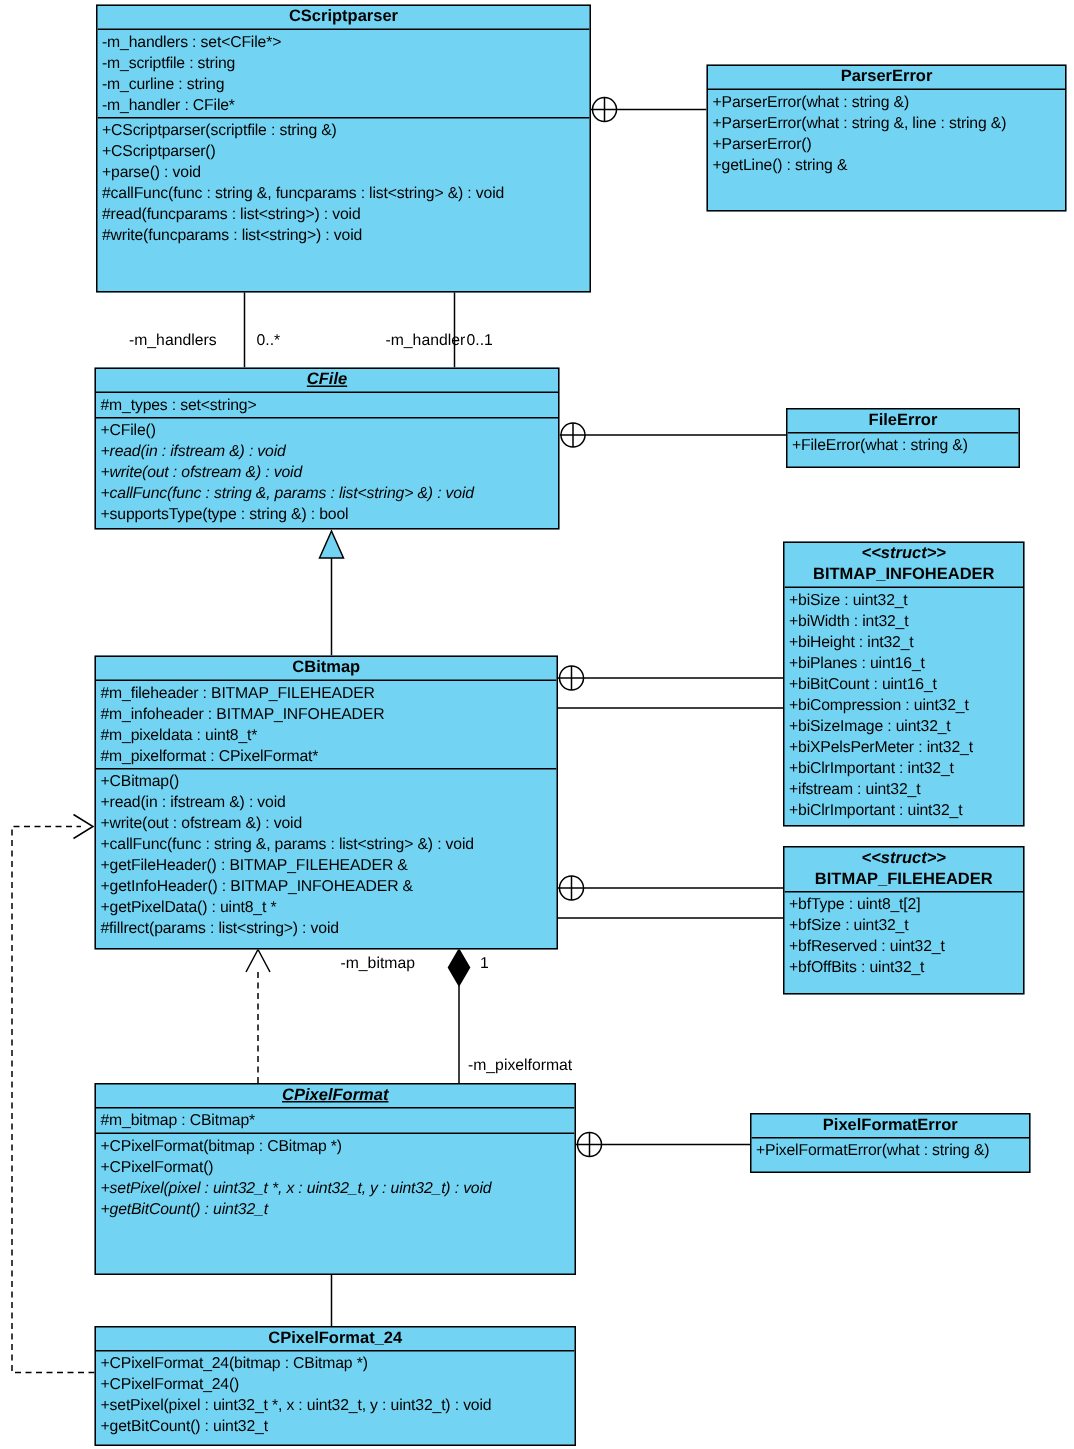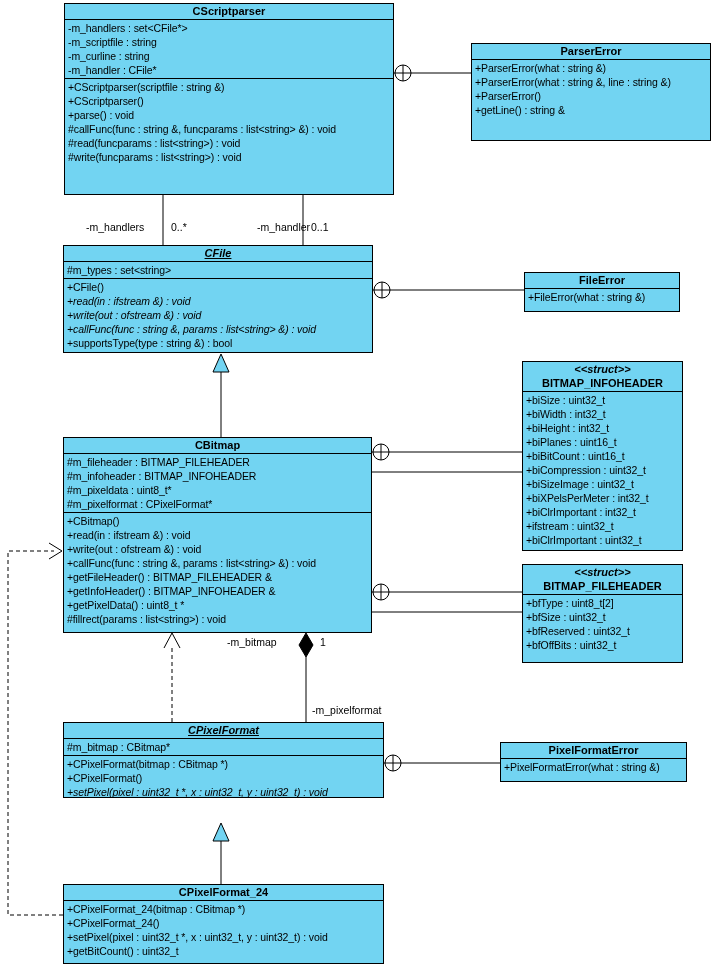--- a/index.html
+++ b/index.html
@@ -182,21 +182,21 @@
     <div class="stereo">&lt;&lt;struct&gt;&gt;</div>
     <div class="ttl">BITMAP_FILEHEADER</div>
     <div class="sec">
       <div class="ln">+bfType : uint8_t[2]</div>
       <div class="ln">+bfSize : uint32_t</div>
       <div class="ln">+bfReserved : uint32_t</div>
       <div class="ln">+bfOffBits : uint32_t</div>
     </div>
   </div>
 
-  <div class="cls abstract" style="left:63px;top:722px;width:321px;height:76px;">
+  <div class="cls abstract" style="left:63px;top:722px;width:321px;height:128px;">
     <div class="ttl">CPixelFormat</div>
     <div class="sec">
       <div class="ln">#m_bitmap : CBitmap*</div>
     </div>
     <div class="sec">
       <div class="ln">+CPixelFormat(bitmap : CBitmap *)</div>
       <div class="ln">+CPixelFormat()</div>
       <div class="ln i">+setPixel(pixel : uint32_t *, x : uint32_t, y : uint32_t) : void</div>
       <div class="ln i">+getBitCount() : uint32_t</div>
     </div>

